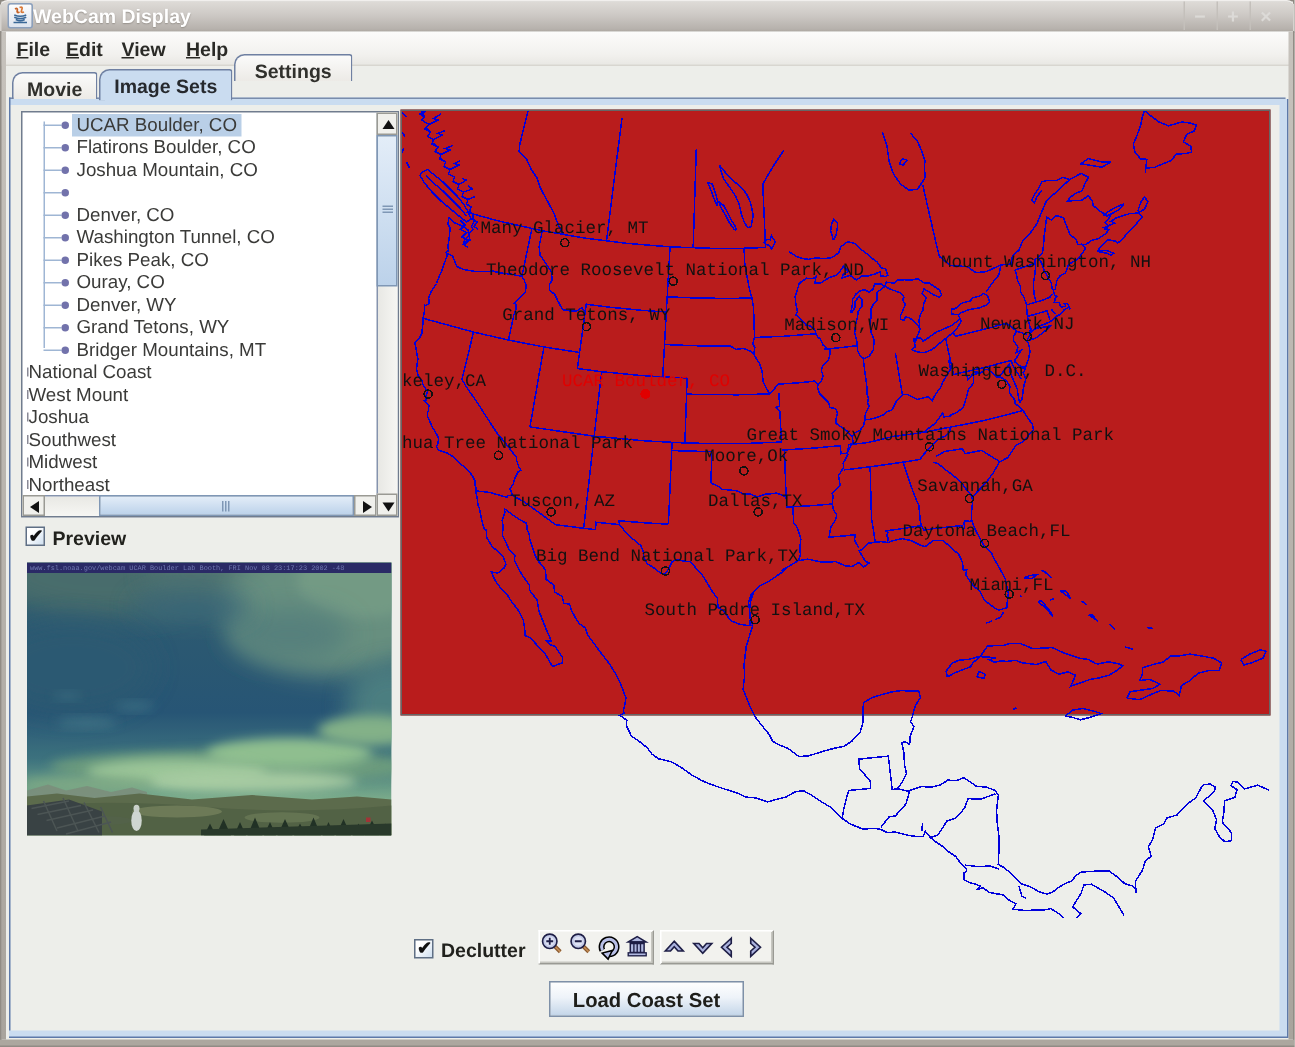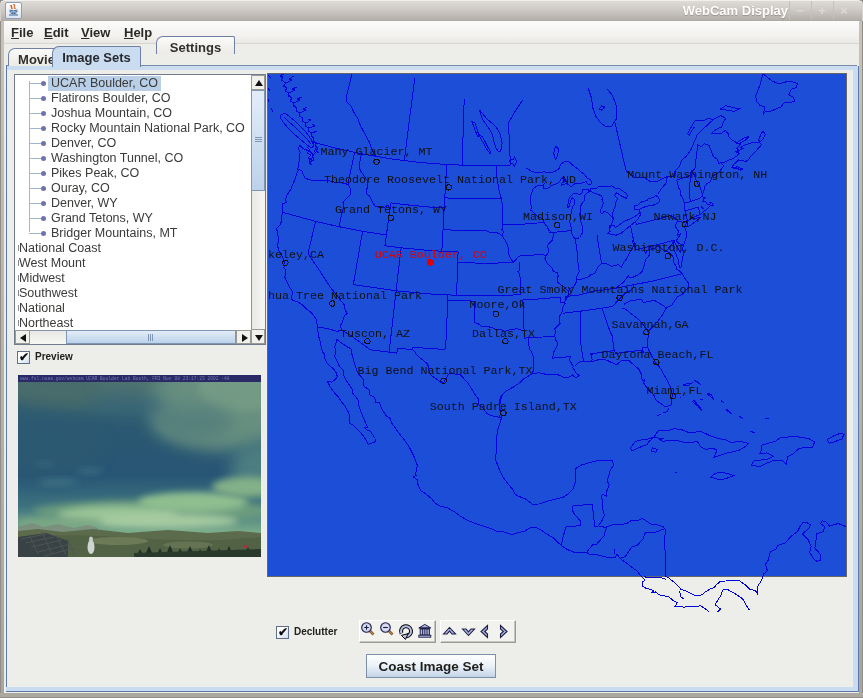--- a/index.html
+++ b/index.html
@@ -1,21 +1,21 @@
 <!DOCTYPE html>
 <html><head><meta charset="utf-8"><style>
 *{margin:0;padding:0;box-sizing:border-box}
 html,body{width:863px;height:698px;overflow:hidden}
 body{font-family:"Liberation Sans",sans-serif;background:#edeeea;position:relative;outline:1px solid #8d8881;outline-offset:-1px}
 .abs{position:absolute}
 
 #titlebar{left:0;top:0;width:863px;height:21px;background:linear-gradient(#dedbd7,#cdc9c5 45%,#b6b1ac 92%,#aca7a1);border-top:1px solid #f1efed;border-radius:5px 5px 0 0;box-shadow:inset 1px 0 0 #d6d3cf,inset -1px 0 0 #d6d3cf;}
 #titlebar:after{content:"";position:absolute;left:0;right:0;bottom:-1px;height:1px;background:#8a8580}
 #ticon{left:5px;top:2px;width:17px;height:17px;background:linear-gradient(#fdfdfd,#dde4ef);border:1px solid #8ba0bd;border-radius:2px}
-#ttext{left:22px;top:3px;width:766px;text-align:right;color:#fff;font-weight:bold;font-size:13px;text-shadow:0 1px 1px #96918b}
+#ttext{left:22px;top:3px;width:766px;text-align:left;color:#fff;font-weight:bold;font-size:13px;text-shadow:0 1px 1px #96918b}
 .tbtn{top:1px;width:21px;height:19px;color:#dcdad7;font-weight:bold;font-size:13px;text-align:center;line-height:19px;border-left:1px solid #c4c0bb}
 
 #menubar{left:1px;top:21px;width:861px;height:23px;background:linear-gradient(#fcfcfb,#f2f1ee 70%,#e9e8e4);border-bottom:1px solid #d8d6d0}
 .mitem{top:25px;font-weight:bold;font-size:13px;color:#2a2a26}
 .mitem span{text-decoration:underline}
 
 .tab{font-weight:bold;font-size:13px;color:#30302c;text-align:center;border:1px solid #6f80a2;border-bottom:none;border-radius:7px 2px 0 0;background:linear-gradient(#fbfbfa,#eceae6);padding-top:3px}
 #tabsel{background:#cadcf0;color:#26292e}
 #tpTop{left:6px;top:65px;width:851px;height:5px;background:#cadcf0;border-top:1px solid #7a8cab}
 #tpLeft{left:6px;top:65px;width:1px;height:627px;background:#5d79a9}
@@ -31,23 +31,23 @@
 .bullet{position:absolute;width:5px;height:5px;border-radius:50%;background:#7272ab;top:5px}
 .tline{position:absolute;background:#9fb6d4}
 
 .sbtrack{background:linear-gradient(90deg,#dfdfda,#f4f4f1);border:1px solid #9a9a94}
 .sbthumb{background:linear-gradient(#e3edf8,#bcd2ea);border:1px solid #7f97b5}
 .sbbtn{background:#f0f0ec;border:1px solid #9a9a94;position:absolute}
 .arr{position:absolute;width:0;height:0}
 
 .cb{width:13px;height:13px;background:linear-gradient(135deg,#fff 30%,#cfdff0);border:1px solid #5f6f85}
 .cbck{position:absolute;font-size:12px;font-weight:bold;color:#111;margin-top:-2px;margin-left:1px}
-.cblbl{font-weight:bold;font-size:10px;color:#21211d}
-
-#map{left:267px;top:73px;width:580px;height:504px;background:#1d4ed8;border:1px solid #666}
+.cblbl{font-weight:bold;font-size:13px;color:#21211d}
+
+#map{left:267px;top:73px;width:580px;height:404px;background:#b91c1c;border:1px solid #666}
 
 .tbar{top:620px;height:23px;background:#f2f2ee;border:1px solid #fff;border-right-color:#9a9a94;border-bottom-color:#9a9a94;box-shadow:-1px -1px 0 #c6c6c0 inset}
 
 #loadbtn{left:366px;top:654px;width:130px;height:24px;background:linear-gradient(#fefefe,#eef3f9 45%,#c7d8ea 96%,#b8cce2);border:1px solid #7e90a8;text-align:center;font-weight:bold;font-size:13.5px;color:#1e1e1a;line-height:23px}
 </style></head>
 <body>
 <div class="abs" id="titlebar"></div>
 <div class="abs" id="ticon"><svg width="15" height="15" viewBox="0 0 15 15">
       <path d="M4 3 Q6 2 5.5 4 Q5 6 7 5" stroke="#c86428" stroke-width="1.2" fill="none"></path>
       <path d="M7 2 Q9.5 1 8.5 3.5 Q7.5 6 10 5" stroke="#d87838" stroke-width="1.2" fill="none"></path>
@@ -61,37 +61,36 @@
 <div class="abs mitem" style="left:11px"><span>F</span>ile</div>
 <div class="abs mitem" style="left:44px"><span>E</span>dit</div>
 <div class="abs mitem" style="left:81px"><span>V</span>iew</div>
 <div class="abs mitem" style="left:124px"><span>H</span>elp</div>
 
 <div class="abs" id="tpTop"></div>
 <div class="abs" id="tpLeft"></div>
 <div class="abs" id="tpRight"></div>
 <div class="abs" id="tpBottom"></div>
 <div class="abs tab" style="left:8px;top:48px;width:57px;height:18px">Movie</div>
-<div class="abs tab" id="tabsel" style="left:52px;top:46px;width:89px;height:21px;z-index:3">Image Sets</div>
+<div class="abs tab" id="tabsel" style="left:66px;top:46px;width:89px;height:21px;z-index:3">Image Sets</div>
 <div class="abs tab" style="left:156px;top:36px;width:79px;height:18px">Settings</div>
 
 <div class="abs" id="tree">
     <div class="tline" style="left:14px;top:6px;width:1px;height:151px"></div>
 <div class="tline" style="left:14px;top:8px;width:12px;height:1px"></div>
 <div class="bullet" style="left:26px;top:6px"></div>
 <div class="trow tsel" style="left:33px;top:1px;padding:0 3px">UCAR Boulder, CO</div>
 <div class="tline" style="left:14px;top:23px;width:12px;height:1px"></div>
 <div class="bullet" style="left:26px;top:21px"></div>
 <div class="trow" style="left:33px;top:16px;padding:0 3px">Flatirons Boulder, CO</div>
 <div class="tline" style="left:14px;top:38px;width:12px;height:1px"></div>
 <div class="bullet" style="left:26px;top:36px"></div>
 <div class="trow" style="left:33px;top:31px;padding:0 3px">Joshua Mountain, CO</div>
 <div class="tline" style="left:14px;top:53px;width:12px;height:1px"></div>
 <div class="bullet" style="left:26px;top:51px"></div>
-<div class="trow" style="left:33px;top:46px;padding:0 3px">Rocky Mountain National Park, CO</div>
 <div class="tline" style="left:14px;top:68px;width:12px;height:1px"></div>
 <div class="bullet" style="left:26px;top:66px"></div>
 <div class="trow" style="left:33px;top:61px;padding:0 3px">Denver, CO</div>
 <div class="tline" style="left:14px;top:83px;width:12px;height:1px"></div>
 <div class="bullet" style="left:26px;top:81px"></div>
 <div class="trow" style="left:33px;top:76px;padding:0 3px">Washington Tunnel, CO</div>
 <div class="tline" style="left:14px;top:98px;width:12px;height:1px"></div>
 <div class="bullet" style="left:26px;top:96px"></div>
 <div class="trow" style="left:33px;top:91px;padding:0 3px">Pikes Peak, CO</div>
 <div class="tline" style="left:14px;top:113px;width:12px;height:1px"></div>
@@ -104,25 +103,25 @@
 <div class="bullet" style="left:26px;top:141px"></div>
 <div class="trow" style="left:33px;top:136px;padding:0 3px">Grand Tetons, WY</div>
 <div class="tline" style="left:14px;top:158px;width:12px;height:1px"></div>
 <div class="bullet" style="left:26px;top:156px"></div>
 <div class="trow" style="left:33px;top:151px;padding:0 3px">Bridger Mountains, MT</div>
 <div class="tline" style="left:3px;top:170px;width:1px;height:6px;background:#8a8a96"></div>
 <div class="trow" style="left:4px;top:166px">National Coast</div>
 <div class="tline" style="left:3px;top:185px;width:1px;height:6px;background:#8a8a96"></div>
 <div class="trow" style="left:4px;top:181px">West Mount</div>
 <div class="tline" style="left:3px;top:200px;width:1px;height:6px;background:#8a8a96"></div>
-<div class="trow" style="left:4px;top:196px">Midwest</div>
+<div class="trow" style="left:4px;top:196px">Joshua</div>
 <div class="tline" style="left:3px;top:215px;width:1px;height:6px;background:#8a8a96"></div>
 <div class="trow" style="left:4px;top:211px">Southwest</div>
 <div class="tline" style="left:3px;top:230px;width:1px;height:6px;background:#8a8a96"></div>
-<div class="trow" style="left:4px;top:226px">National</div>
+<div class="trow" style="left:4px;top:226px">Midwest</div>
 <div class="tline" style="left:3px;top:245px;width:1px;height:6px;background:#8a8a96"></div>
 <div class="trow" style="left:4px;top:241px">Northeast</div>
 <div class="abs sbtrack" style="left:236px;top:0;width:14px;height:269px;border:none;border-left:1px solid #8593ad;background:linear-gradient(90deg,#e8e8e4,#f6f6f3)"></div>
 <div class="abs sbbtn" style="left:236px;top:0;width:14px;height:15px">
       <div class="arr" style="left:3px;top:4px;border-left:4px solid transparent;border-right:4px solid transparent;border-bottom:6px solid #111"></div>
     </div>
 <div class="abs sbthumb" style="left:236px;top:15px;width:14px;height:101px;position:absolute">
       <div style="position:absolute;left:3px;top:46px;width:7px;height:1px;background:#7f97b5;box-shadow:0 2px 0 #7f97b5,0 4px 0 #7f97b5"></div>
     </div>
 <div class="abs sbbtn" style="left:236px;top:254px;width:14px;height:15px">
@@ -449,16 +448,16 @@
 </g>
 </svg></div>
 <div class="abs tbar" style="left:440px;width:76px"><svg width="74" height="21" viewBox="0 0 74 21">
 <g fill="#aab2de" stroke="#1e1e46" stroke-width="1.1" stroke-linejoin="miter">
 <path d="M2.5 13 L8.5 6.5 L14.5 13 L11 13 L8.5 10.2 L6 13 Z"></path>
 <path d="M21.5 8 L27.5 14.5 L33.5 8 L30 8 L27.5 10.8 L25 8 Z"></path>
 <path d="M46.5 4.5 L40 10.5 L46.5 16.5 L46.5 13 L43.7 10.5 L46.5 8 Z"></path>
 <path d="M59.5 4.5 L66 10.5 L59.5 16.5 L59.5 13 L62.3 10.5 L59.5 8 Z"></path>
 </g>
 </svg></div>
-<div class="abs" id="loadbtn">Coast Image Set</div>
+<div class="abs" id="loadbtn">Load Coast Set</div>
 <div class="abs" id="winbottom"></div>
 <div class="abs" id="winleft"></div>
 <div class="abs" id="winright"></div>
 
 </body></html>

